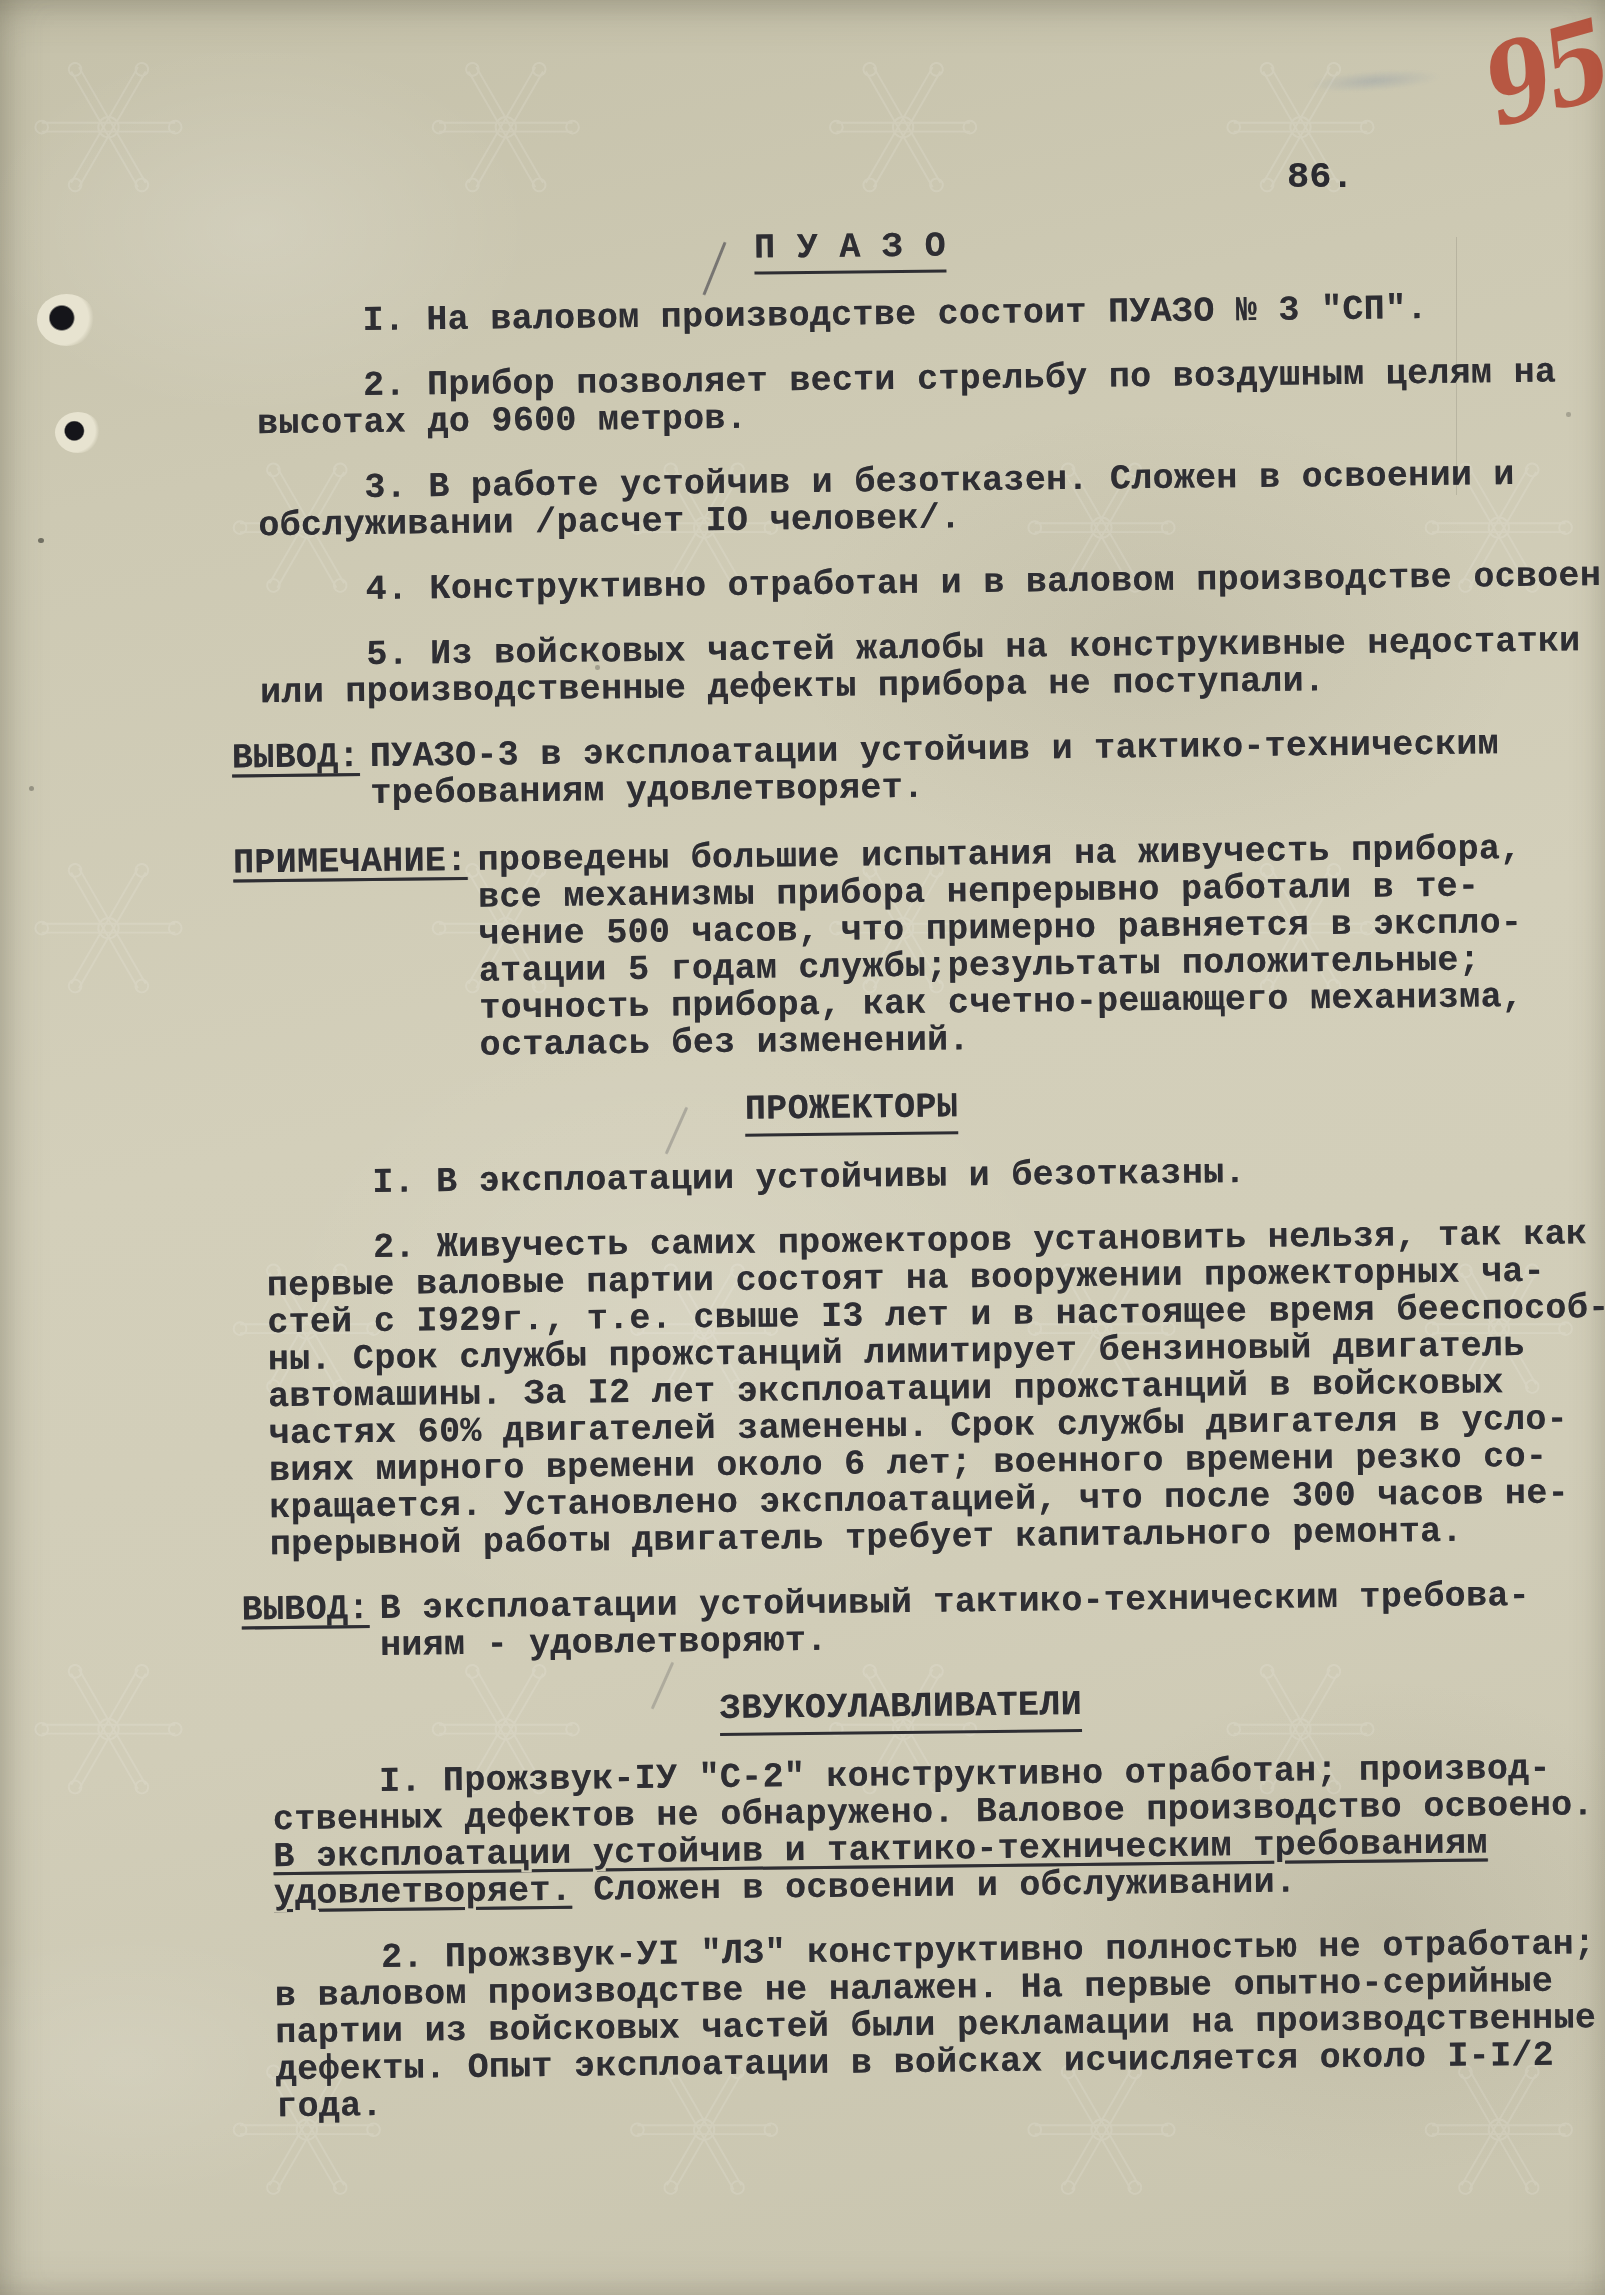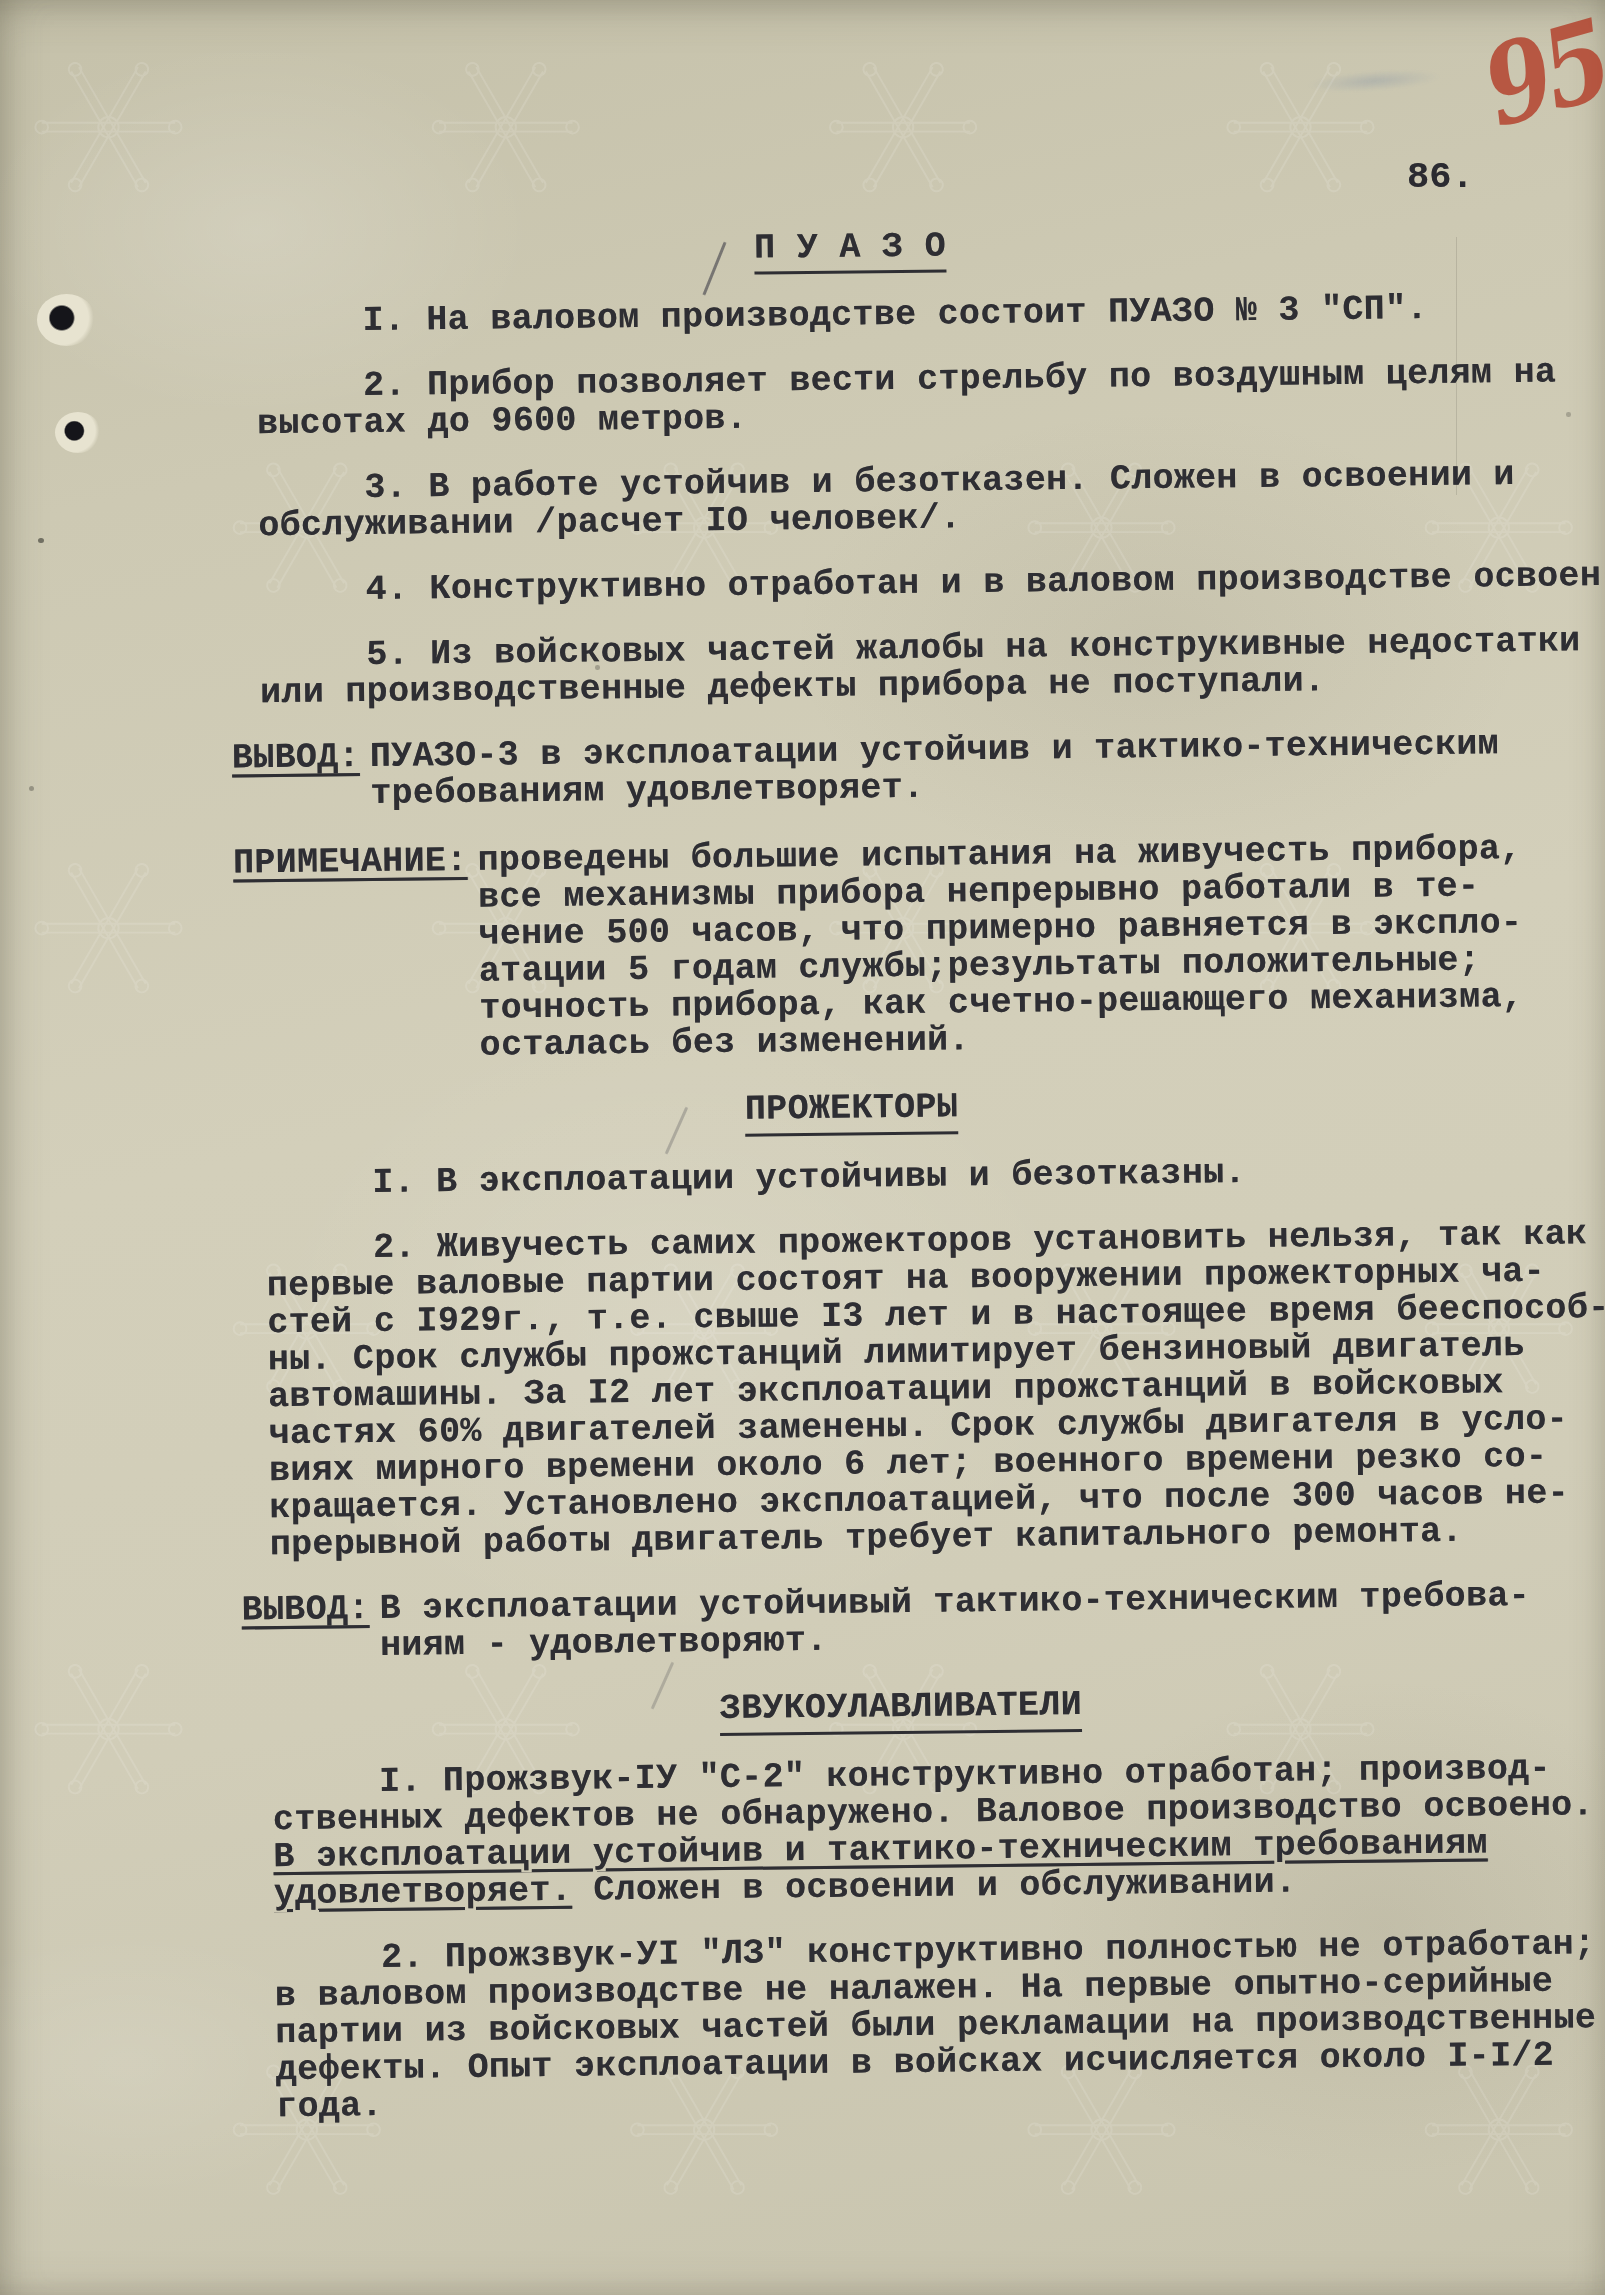--- a/index.html
+++ b/index.html
@@ -35,21 +35,21 @@
   .hang-label { white-space:pre; margin-right:10.2px;
     text-decoration:underline; text-decoration-thickness:3.2px; text-underline-offset:7px; }
   .hang-body { white-space:pre-wrap; }
   .sec-title { white-space:pre; width:fit-content; padding-bottom:4.5px;
     border-bottom:3.2px solid #2e2e33; margin:2.5px 0 24px 0; }
   .t1 { margin-left:528px; }
   .t2 { margin-left:509px; }
   .t3 { margin-left:477px; }
   .ul-seg { text-decoration:underline; text-decoration-thickness:2.5px; text-underline-offset:5.7px; }
 
-  .page-number { position:absolute; left:1407px; top:156px; font-size:37px; font-weight:700;
+  .page-number { position:absolute; left:1287px; top:156px; font-size:37px; font-weight:700;
     color:#2b2b31; text-shadow:0 0 0.6px rgba(40,40,48,.5); }
   .corner-mark { position:absolute; left:1485px; top:18px;
     font-family:"DejaVu Serif", serif; font-style:italic; font-weight:700;
     font-size:95px; letter-spacing:-6.4px; color:rgba(178,62,41,.82);
     transform:rotate(-16deg) scaleY(1.15); }
   .blue-smudge { position:absolute; left:1307px; top:71px; width:134px; height:20.3px;
     background:radial-gradient(closest-side, rgba(88,114,156,.22), transparent);
     filter:blur(1.3px); transform:rotate(-4deg); }
 
   .hole { position:absolute; border-radius:50%;

